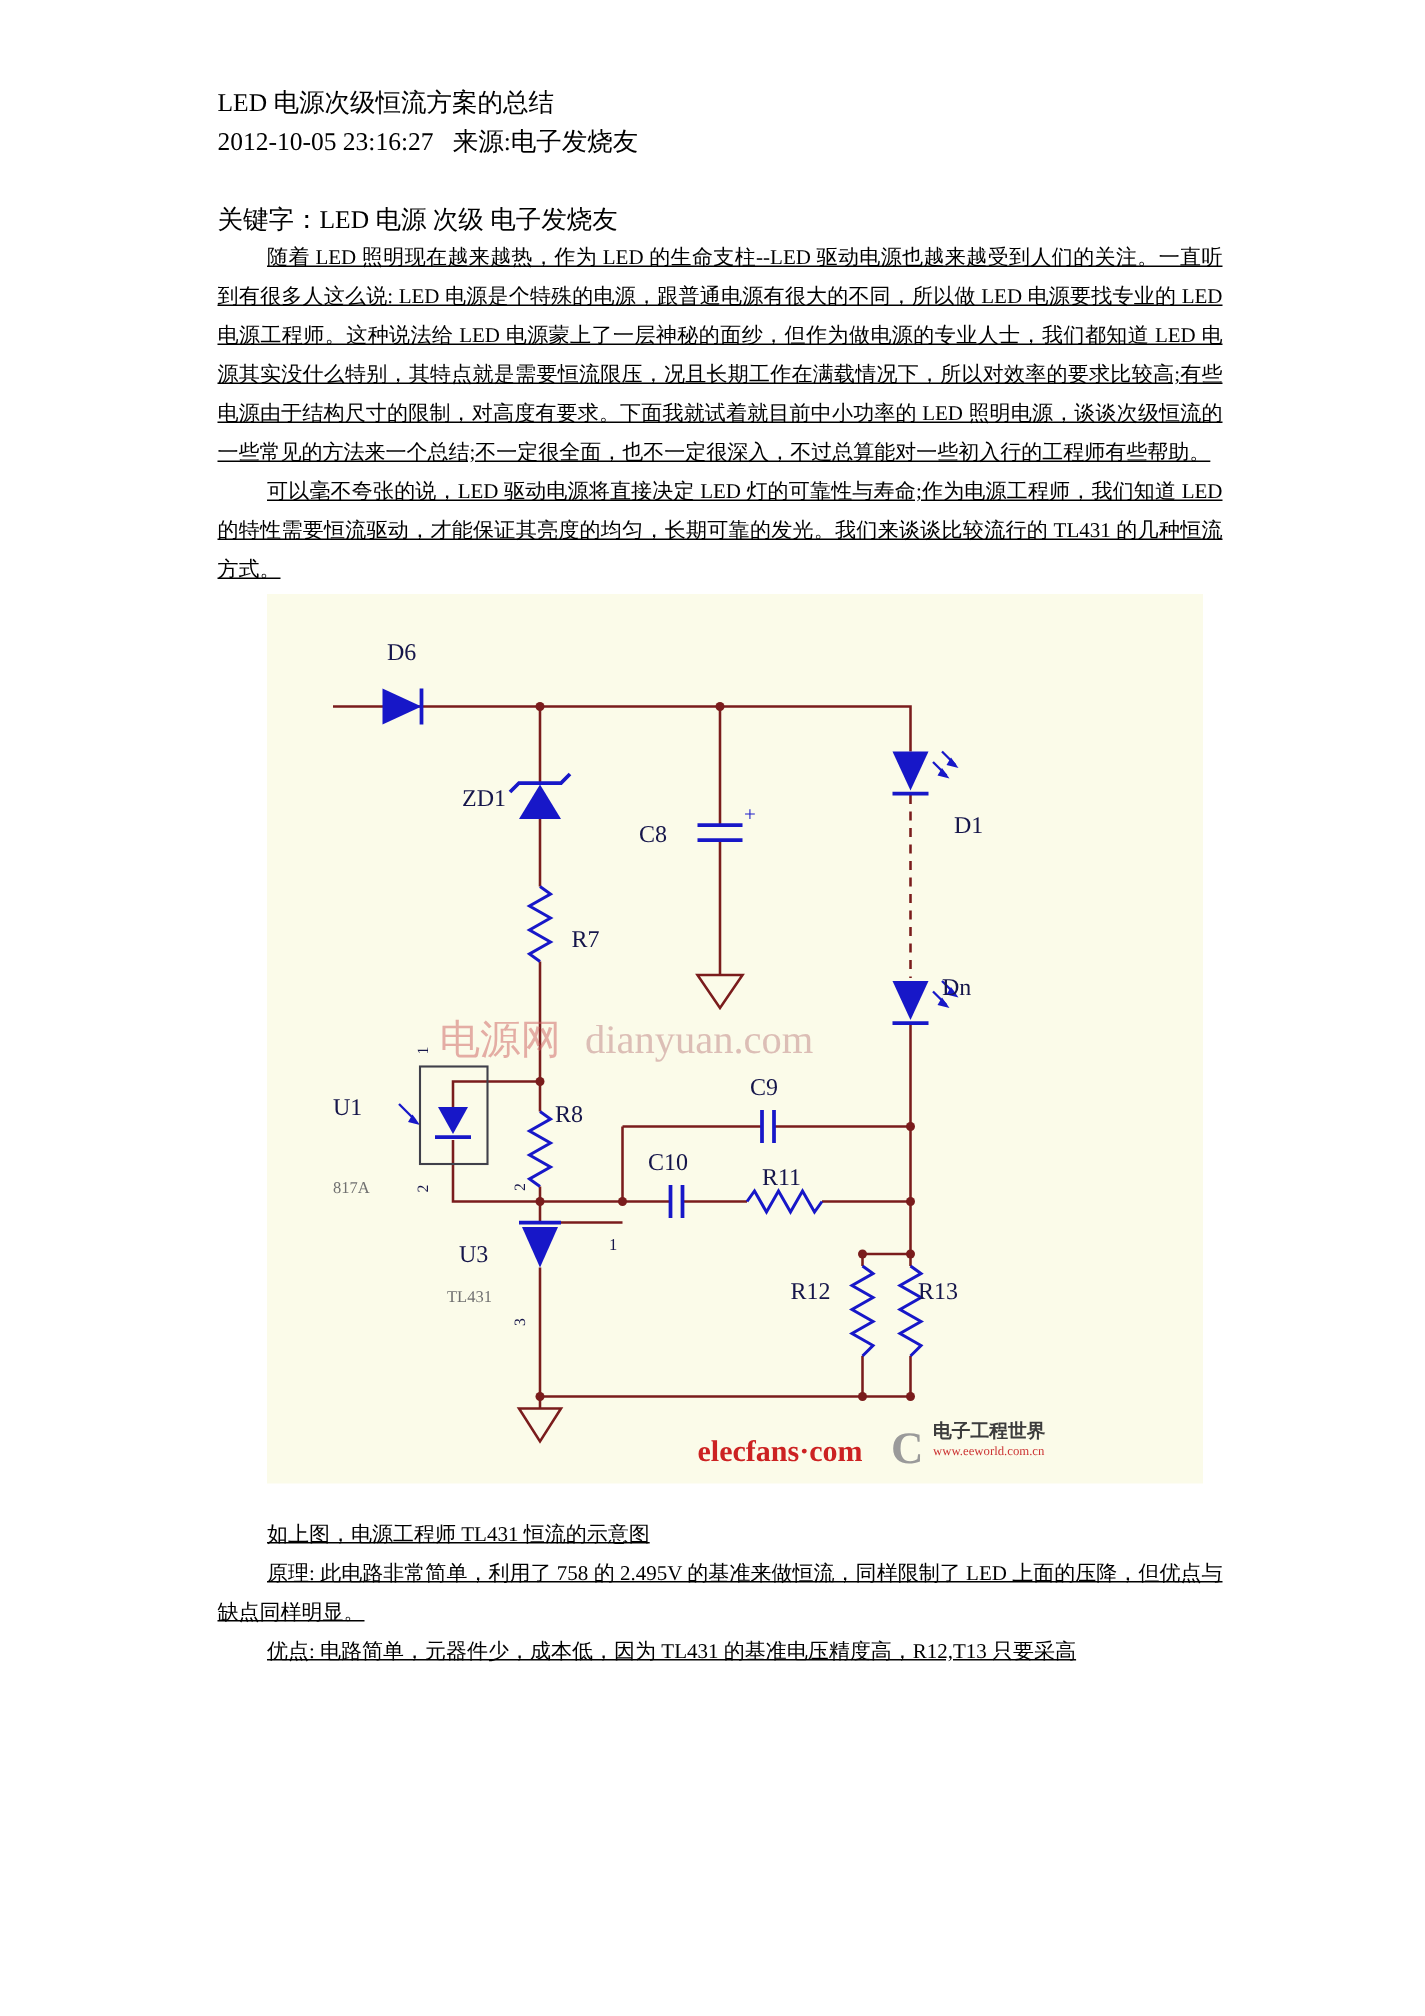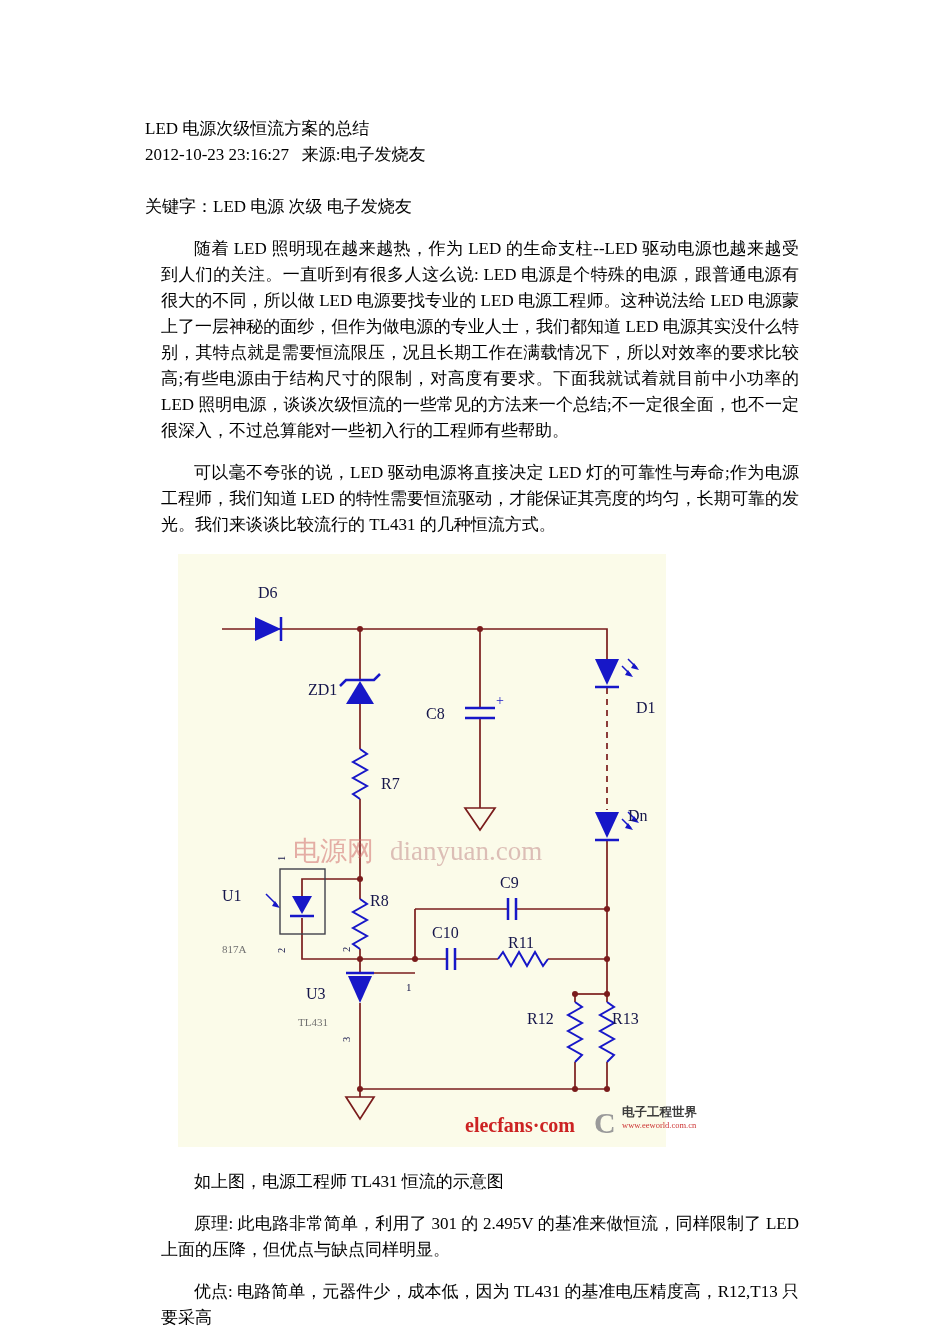--- a/index.html
+++ b/index.html
@@ -1,34 +1,34 @@
 <!DOCTYPE html>
 <html><head>
 <meta charset="utf-8">
 <style>
   html,body{margin:0;padding:0;}
   body{width:950px;height:1344px;background:#ffffff;color:#000;
        font-family:"Liberation Serif","DejaVu Serif",serif;overflow:hidden;}
-  .page{box-sizing:border-box;width:950px;padding:116px 135px 0 145px;}
+  .page{box-sizing:border-box;width:950px;padding:56px 135px 0 145px;}
   .tline{font-size:17px;line-height:26px;margin:0;}
-  .para{font-size:17px;line-height:26px;margin:16px;text-align:justify;}
+  .para{font-size:14px;line-height:26px;margin:0;text-align:justify;text-decoration:underline;}
   .indent{text-indent:33px;}
   .meta{white-space:pre-wrap;}
   .blank{height:26px;}
-  .figure{margin:2px 0 0 33px;width:488px;height:593px;background:#fbfbe9;}
+  .figure{margin:2px 0 0 33px;width:624px;height:593px;background:#fbfbe9;}
   .post{margin-top:22px;}
   svg text{font-family:"Liberation Serif","DejaVu Serif",serif;}
 </style>
 </head>
 <body>
 
 <div class="page">
 
   <p class="tline">LED 电源次级恒流方案的总结</p>
-  <p class="tline meta">2012-10-23 23:16:27   来源:电子发烧友</p>
+  <p class="tline meta">2012-10-05 23:16:27   来源:电子发烧友</p>
   <div class="blank"></div>
   <p class="tline">关键字：LED 电源 次级 电子发烧友</p>
   <p class="para indent">随着 LED 照明现在越来越热，作为 LED 的生命支柱--LED 驱动电源也越来越受到人们的关注。一直听到有很多人这么说: LED 电源是个特殊的电源，跟普通电源有很大的不同，所以做 LED 电源要找专业的 LED 电源工程师。这种说法给 LED 电源蒙上了一层神秘的面纱，但作为做电源的专业人士，我们都知道 LED 电源其实没什么特别，其特点就是需要恒流限压，况且长期工作在满载情况下，所以对效率的要求比较高;有些电源由于结构尺寸的限制，对高度有要求。下面我就试着就目前中小功率的 LED 照明电源，谈谈次级恒流的一些常见的方法来一个总结;不一定很全面，也不一定很深入，不过总算能对一些初入行的工程师有些帮助。</p>
   <p class="para indent">可以毫不夸张的说，LED 驱动电源将直接决定 LED 灯的可靠性与寿命;作为电源工程师，我们知道 LED 的特性需要恒流驱动，才能保证其亮度的均匀，长期可靠的发光。我们来谈谈比较流行的 TL431 的几种恒流方式。</p>
 
   <div class="figure">
     <svg width="532" height="593" viewBox="0 0 532 593">
 
       <g stroke="#7a1c1c" stroke-width="1.7" fill="none">
         <path d="M44,75 H429 V105"></path>
@@ -161,16 +161,16 @@
         <text x="287" y="578" font-size="20" font-weight="bold" fill="#cc2222">elecfans·com</text>
         <text x="416" y="579" font-size="30" font-weight="bold" fill="#9a9a9a">C</text>
         <text x="444" y="562" font-size="12.5" font-weight="bold" fill="#3c3c3c">电子工程世界</text>
         <text x="444" y="574" font-size="8.5" fill="#cc3333">www.eeworld.com.cn</text>
       </g>
 
     </svg>
   </div>
 
   <p class="para indent post">如上图，电源工程师 TL431 恒流的示意图</p>
-  <p class="para indent">原理: 此电路非常简单，利用了 301 的 2.495V 的基准来做恒流，同样限制了 LED 上面的压降，但优点与缺点同样明显。</p>
+  <p class="para indent">原理: 此电路非常简单，利用了 758 的 2.495V 的基准来做恒流，同样限制了 LED 上面的压降，但优点与缺点同样明显。</p>
   <p class="para indent">优点: 电路简单，元器件少，成本低，因为 TL431 的基准电压精度高，R12,T13 只要采高</p>
 
 </div>
 
 </body></html>

